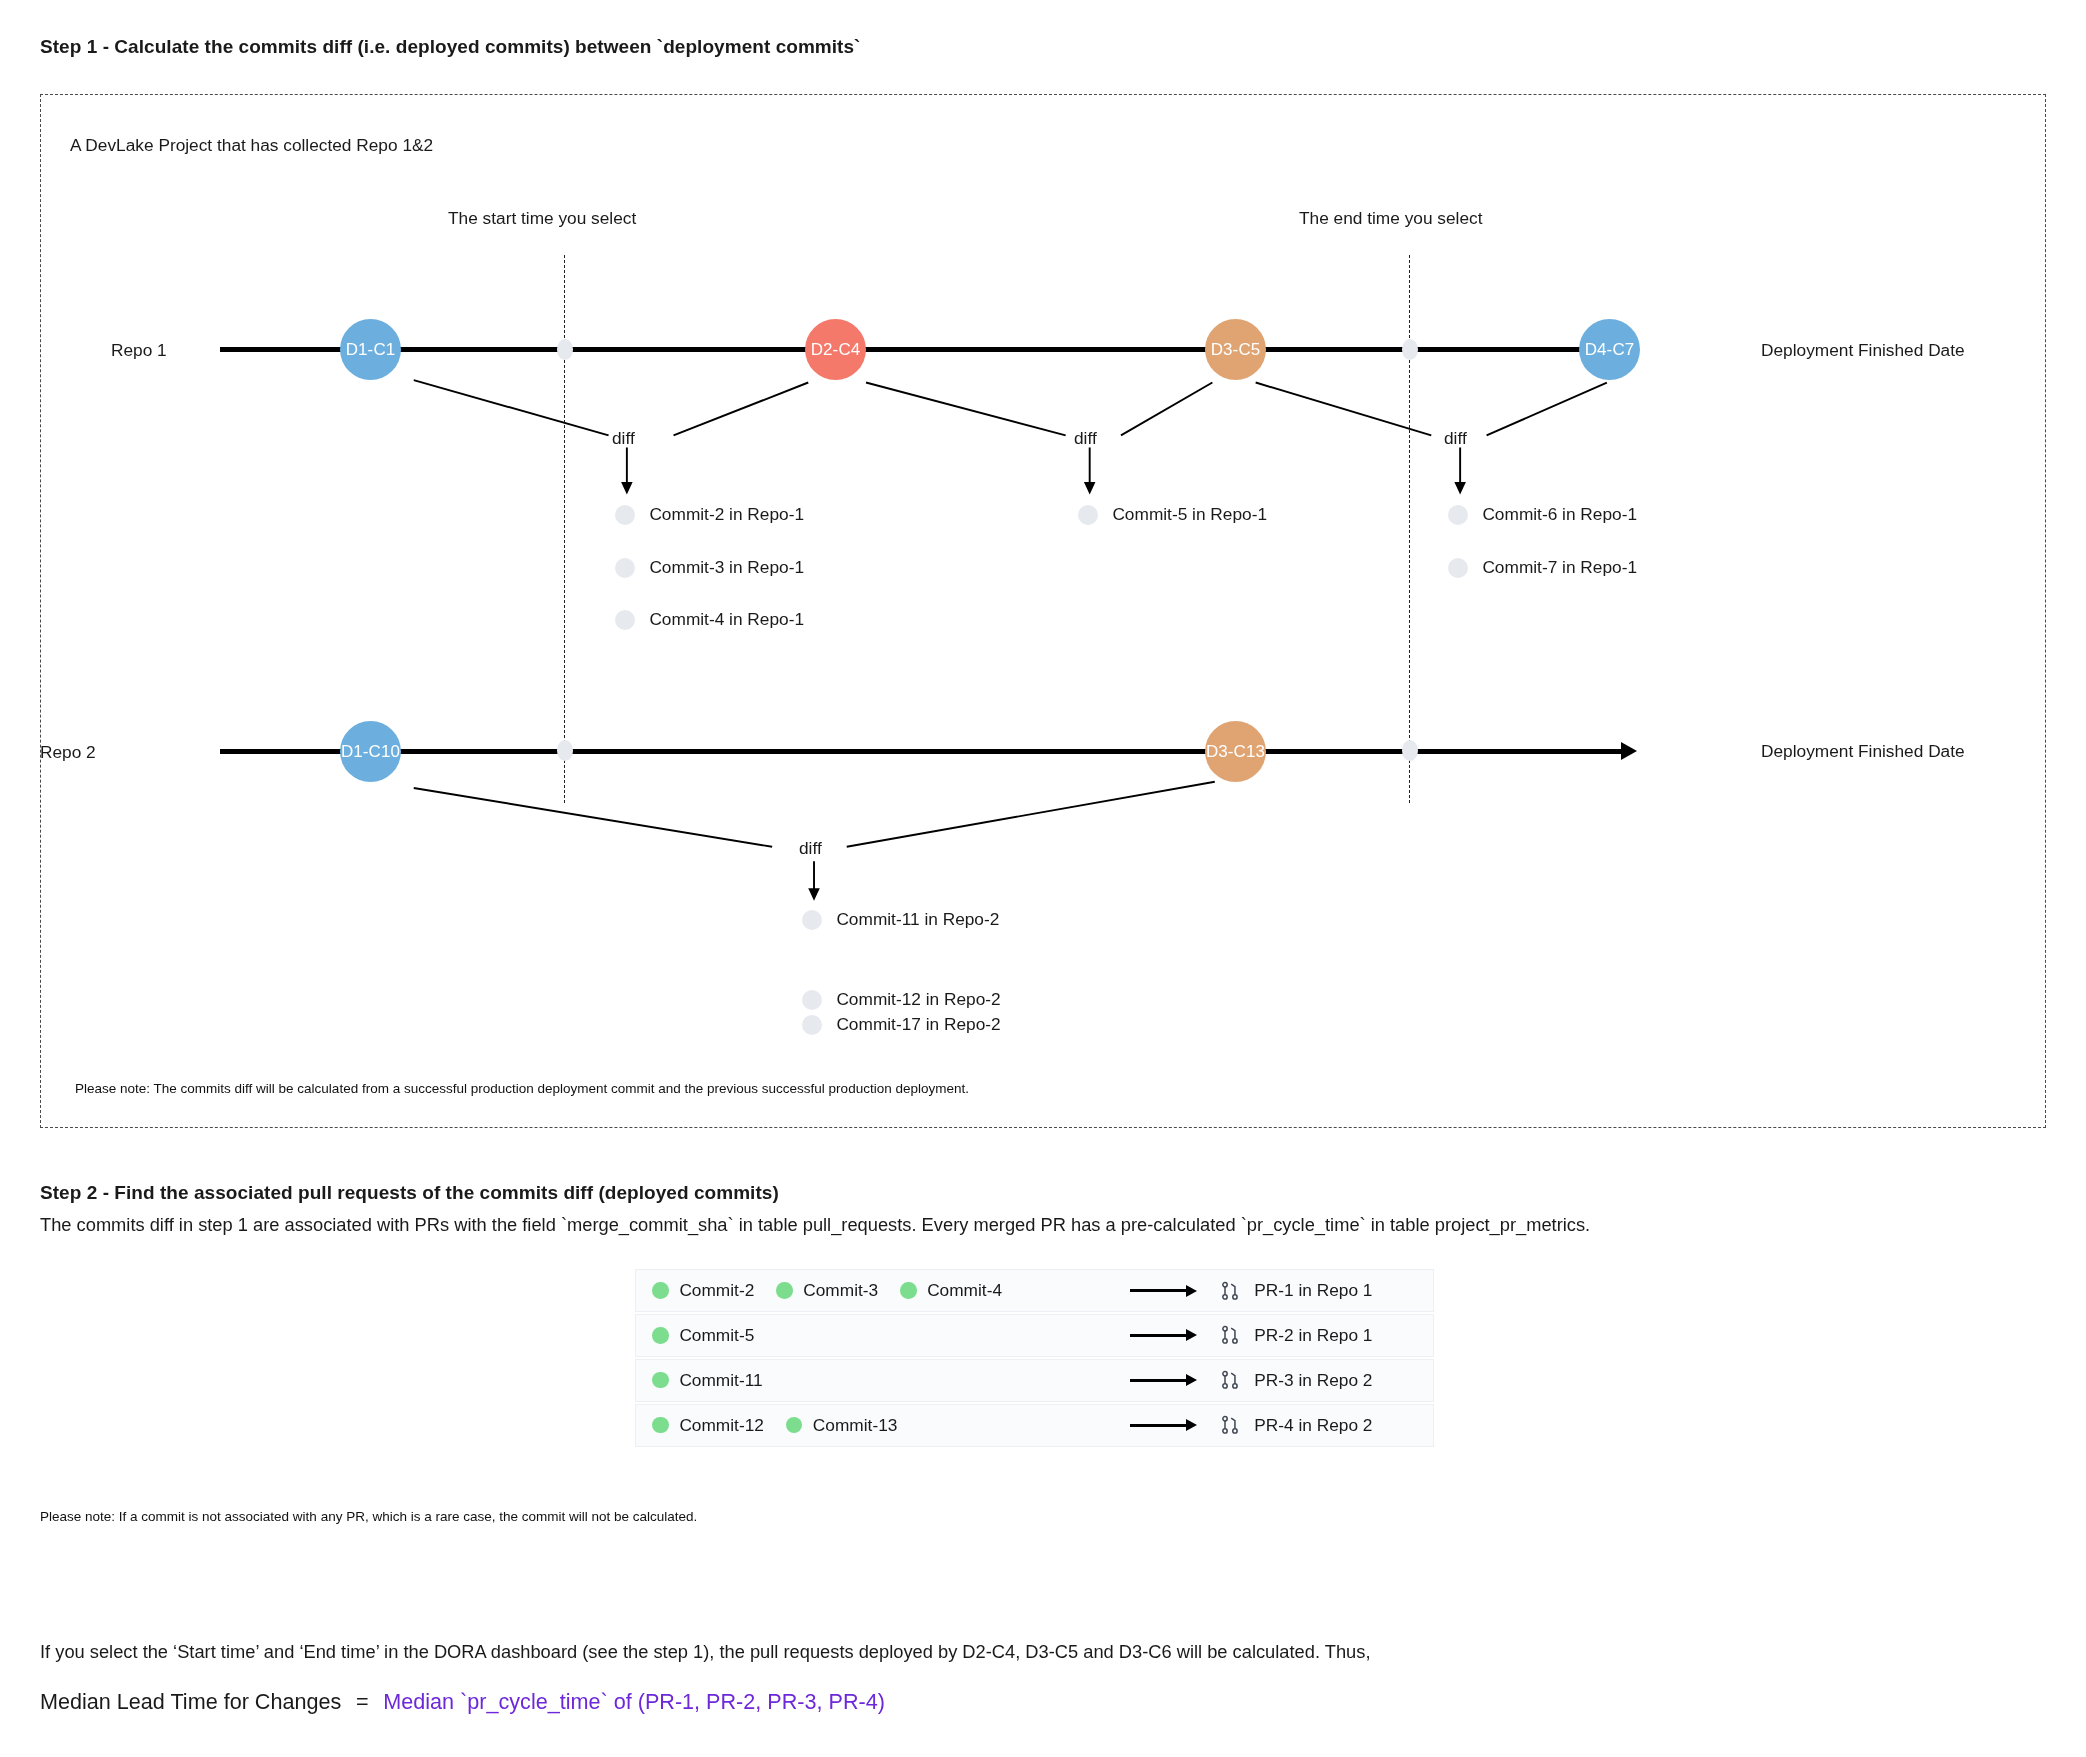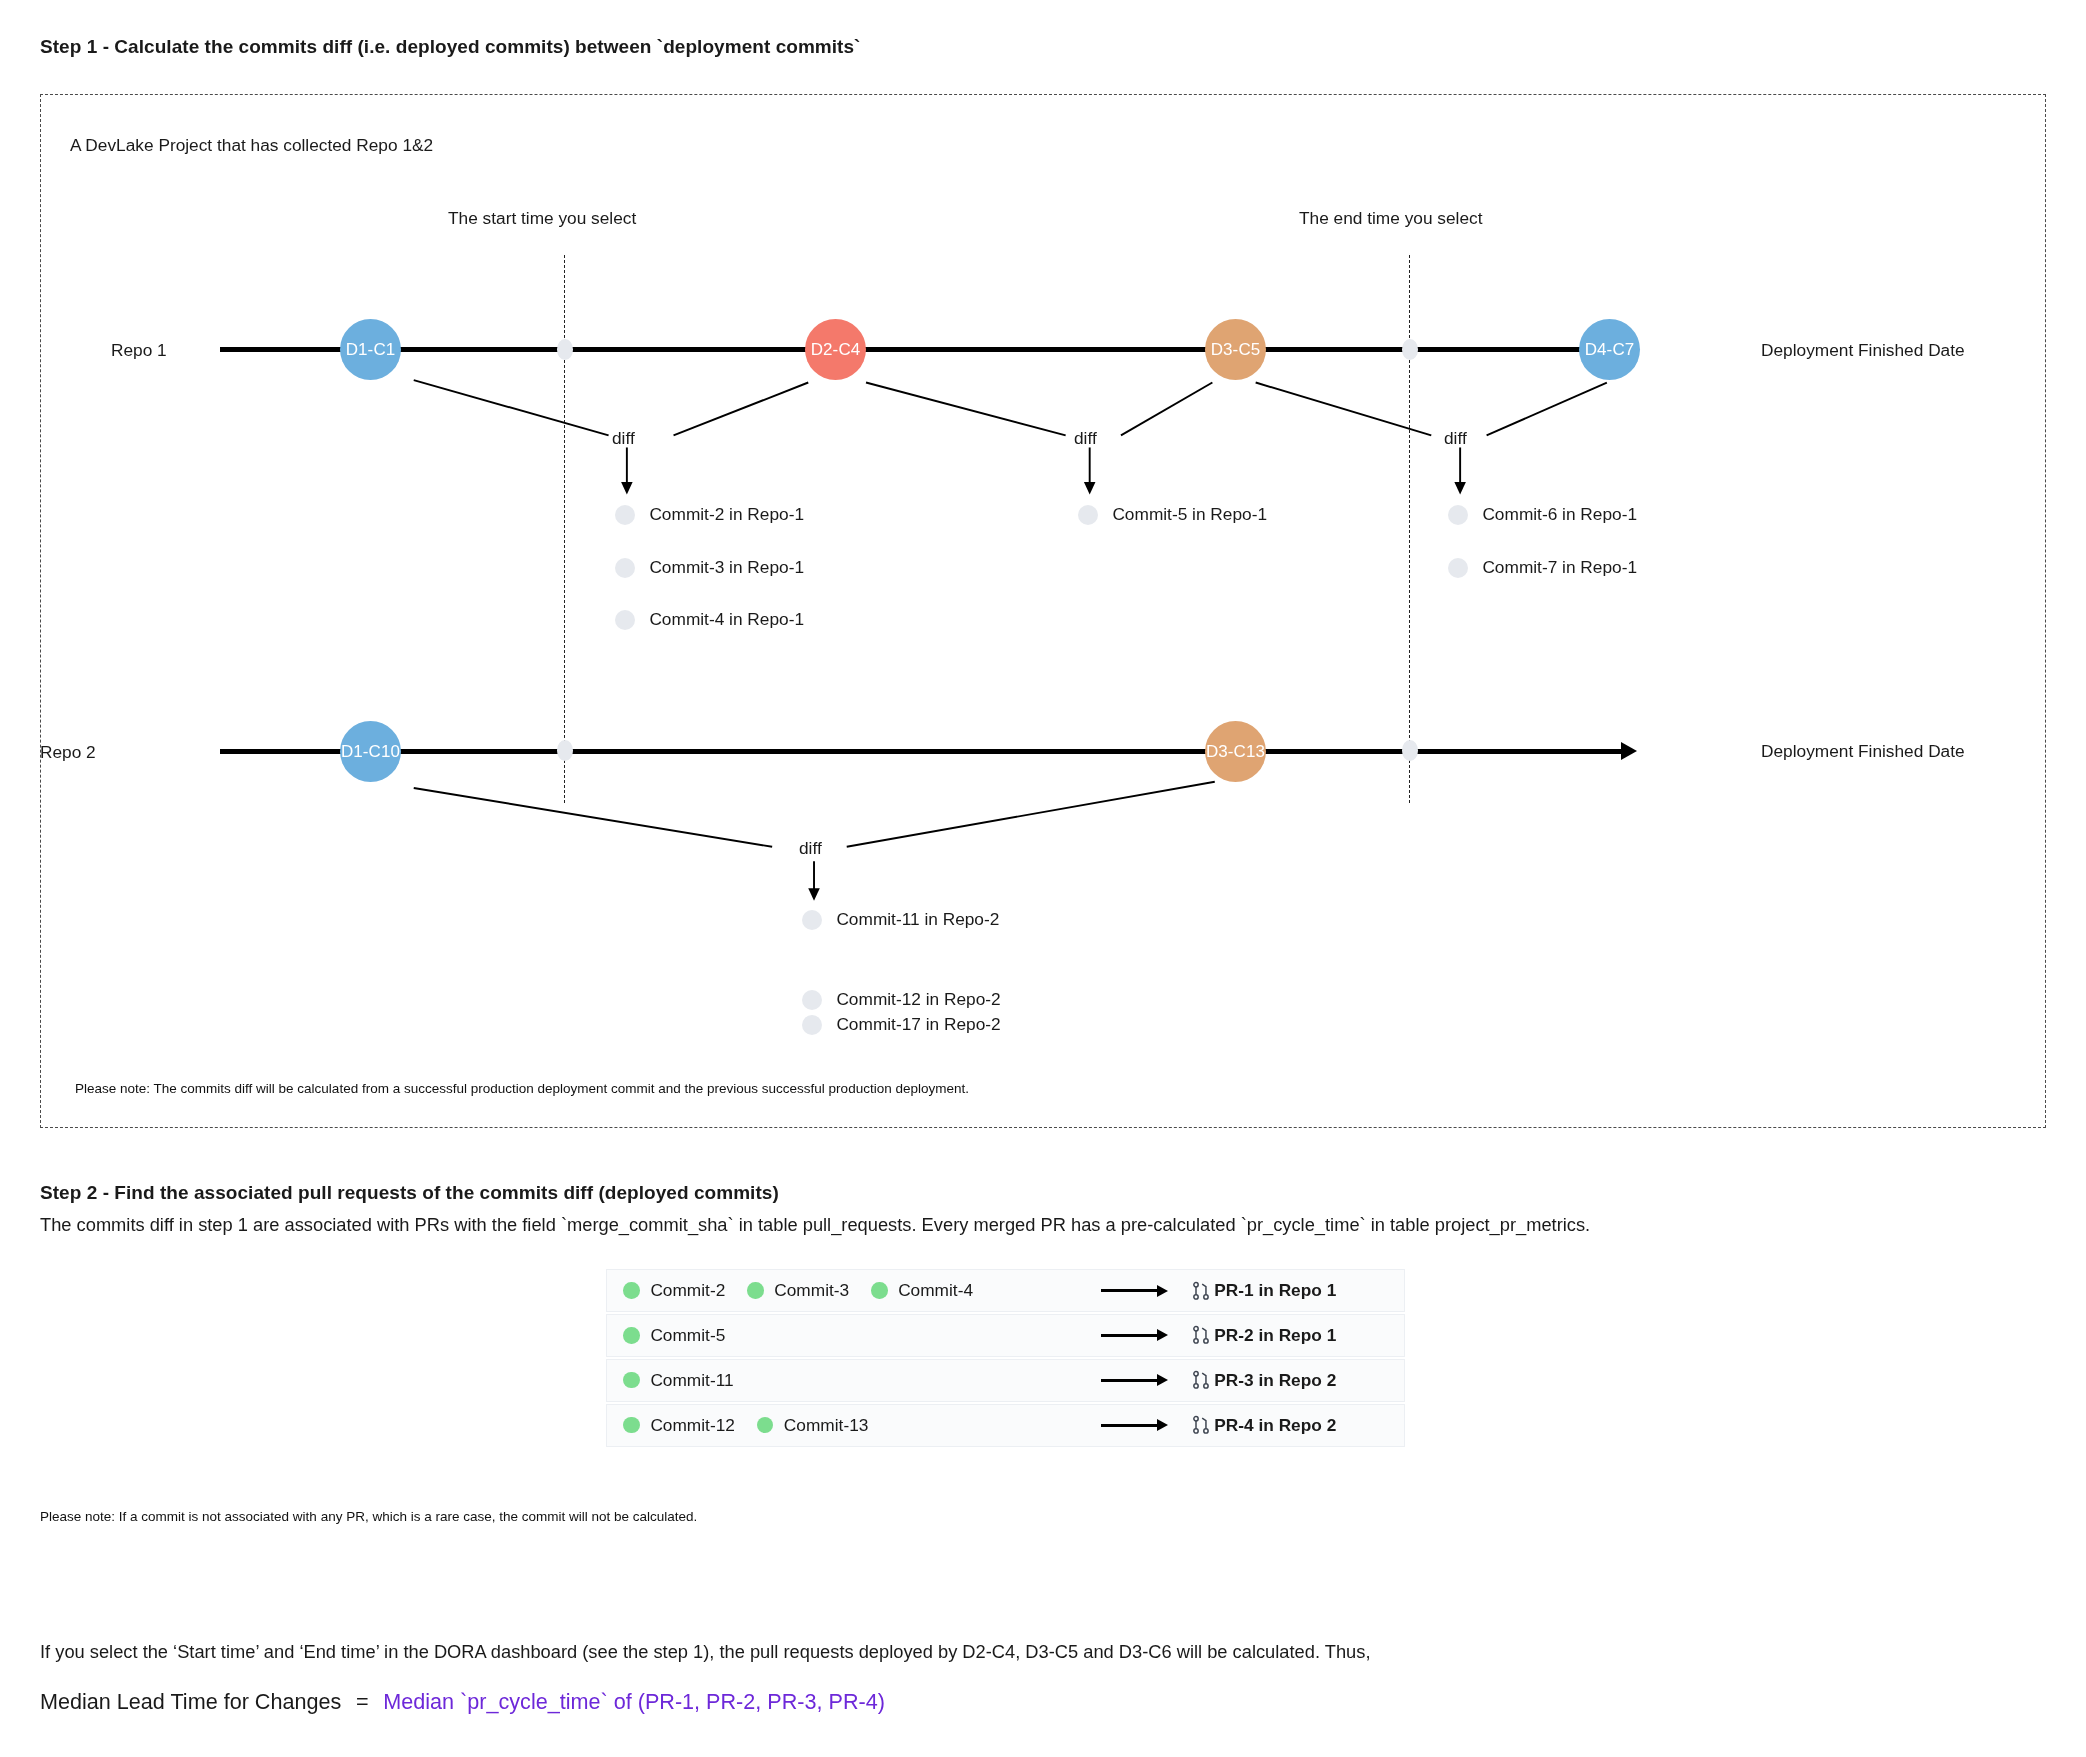--- a/index.html
+++ b/index.html
@@ -132,21 +132,21 @@
   }
   .commit-text {
     font-size: 17.3px;
     margin-left: 14.4px;
     white-space: nowrap;
   }
 
   
   .pr-table {
     position: absolute;
-    left: 606px; top: 1269px;
+    left: 635px; top: 1269px;
     width: 799px;
   }
   .pr-row {
     position: relative;
     height: 43px;
     background: #fafbfc;
     border: 1px solid #eceff3;
     margin-bottom: 1.9px;
     display: flex;
     align-items: center;
@@ -194,23 +194,22 @@
     margin-left: -1px;
   }
   .pr-target {
     display: flex;
     align-items: center;
     white-space: nowrap;
     padding-left: 22px;
   }
   .pr-target .ptext {
     font-size: 17.3px;
-    margin-left: 4px;
-    white-space: nowrap;
-    font-weight: bold;
+    margin-left: 15px;
+    white-space: nowrap;
   }
 
   
   .formula {
     position: absolute;
     left: 40px; top: 1689px;
     font-size: 21.6px;
     white-space: nowrap;
   }
   .formula .lhs { color: #1a1a1a; }

